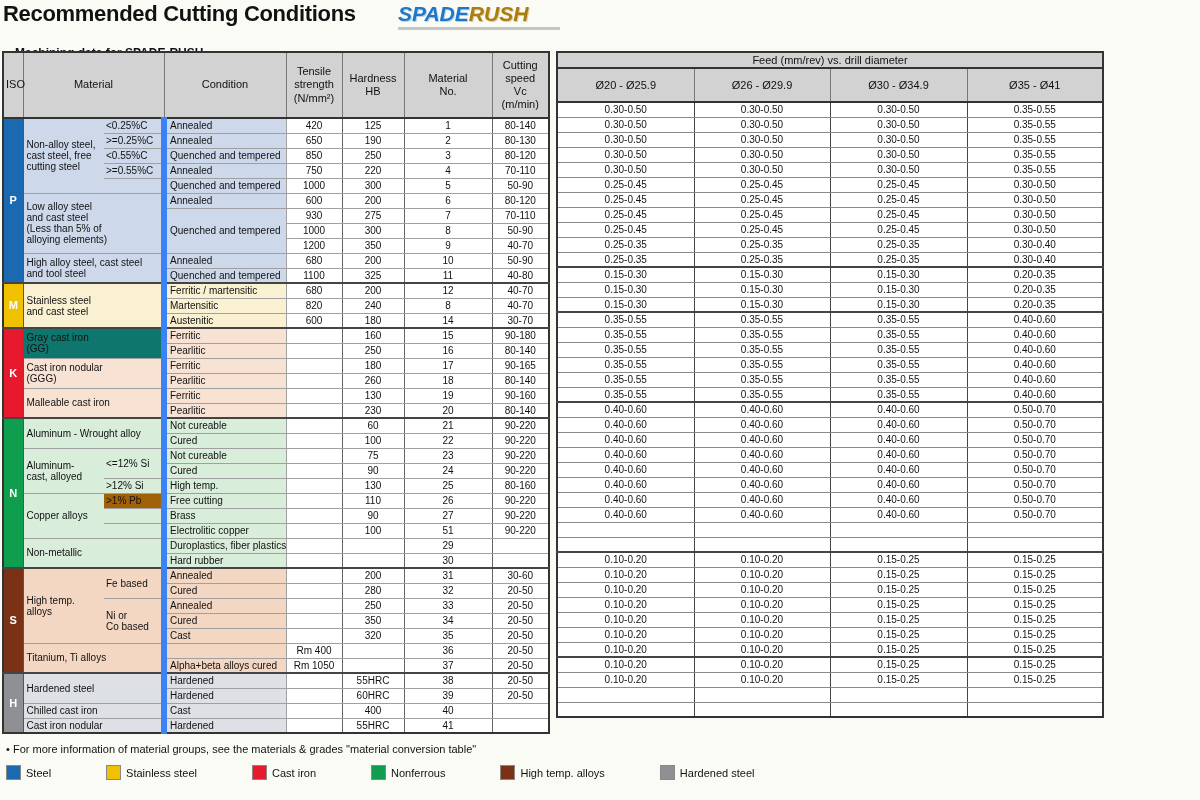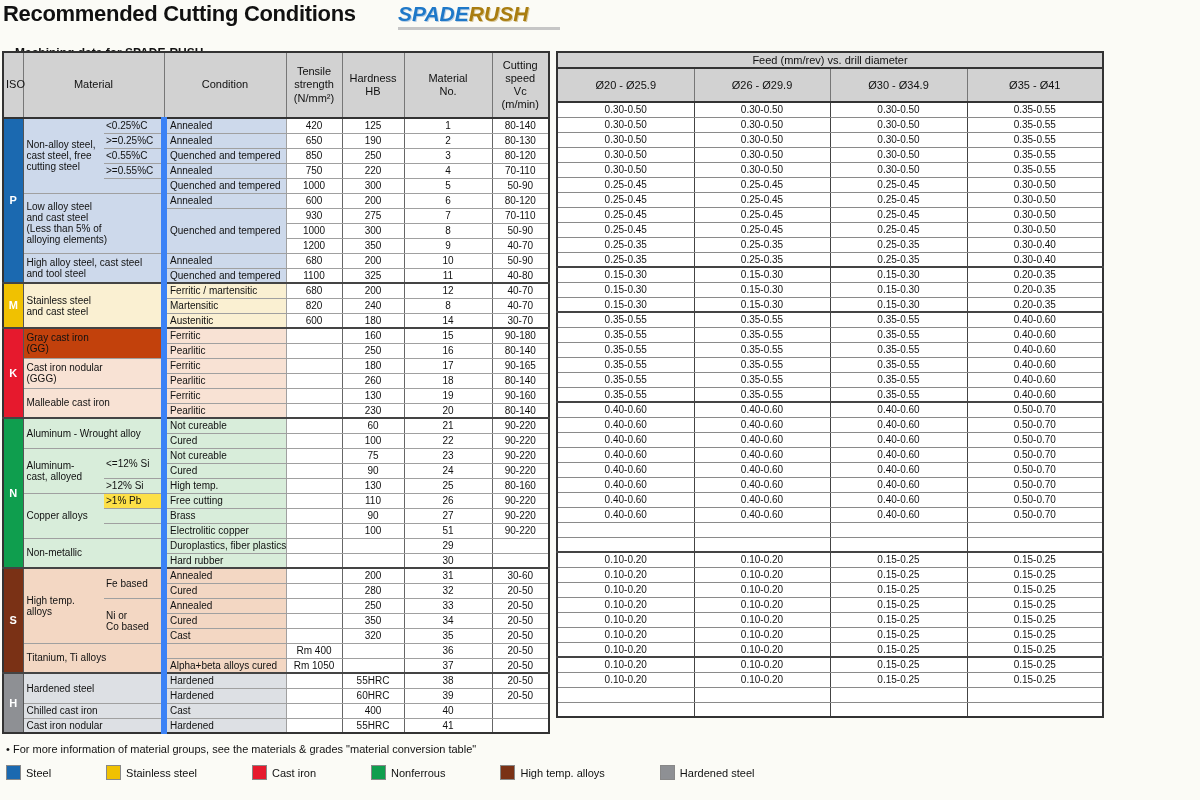--- a/index.html
+++ b/index.html
@@ -187,21 +187,21 @@
       </tr>
       <tr>
         <td class="cond" style="background: rgb(250, 240, 210);">Austenitic</td>
         <td class="val">600</td>
         <td class="val">180</td>
         <td class="val">14</td>
         <td class="val">30-70</td>
       </tr>
       <tr class="sec-start">
         <td class="iso" rowspan="6" style="background: rgb(230, 25, 45);">K</td>
-        <td class="mat" rowspan="2" colspan="2" style="background: #c2410c; margin-top: 24px;">Gray cast iron
+        <td class="mat" rowspan="2" colspan="2" style="background: #0f766e; margin-top: 24px;">Gray cast iron
 (GG)</td>
         <td class="cond" style="background: rgb(248, 226, 212);">Ferritic</td>
         <td class="val"></td>
         <td class="val">160</td>
         <td class="val">15</td>
         <td class="val">90-180</td>
       </tr>
       <tr>
         <td class="cond" style="background: rgb(248, 226, 212);">Pearlitic</td>
         <td class="val"></td>
@@ -276,21 +276,21 @@
       <tr>
         <td class="sub" style="background: rgb(216, 237, 218);">&gt;12% Si</td>
         <td class="cond" style="background: rgb(216, 237, 218);">High temp.</td>
         <td class="val"></td>
         <td class="val">130</td>
         <td class="val">25</td>
         <td class="val">80-160</td>
       </tr>
       <tr>
         <td class="mat" rowspan="3" style="background: rgb(216, 237, 218);">Copper alloys</td>
-        <td class="sub" style="background: #fde047;">&gt;1% Pb</td>
+        <td class="sub" style="background: #a16207;">&gt;1% Pb</td>
         <td class="cond" style="background: rgb(216, 237, 218);">Free cutting</td>
         <td class="val"></td>
         <td class="val">110</td>
         <td class="val">26</td>
         <td class="val">90-220</td>
       </tr>
       <tr>
         <td class="sub" style="background: rgb(216, 237, 218);"></td>
         <td class="cond" style="background: rgb(216, 237, 218);">Brass</td>
         <td class="val"></td>

